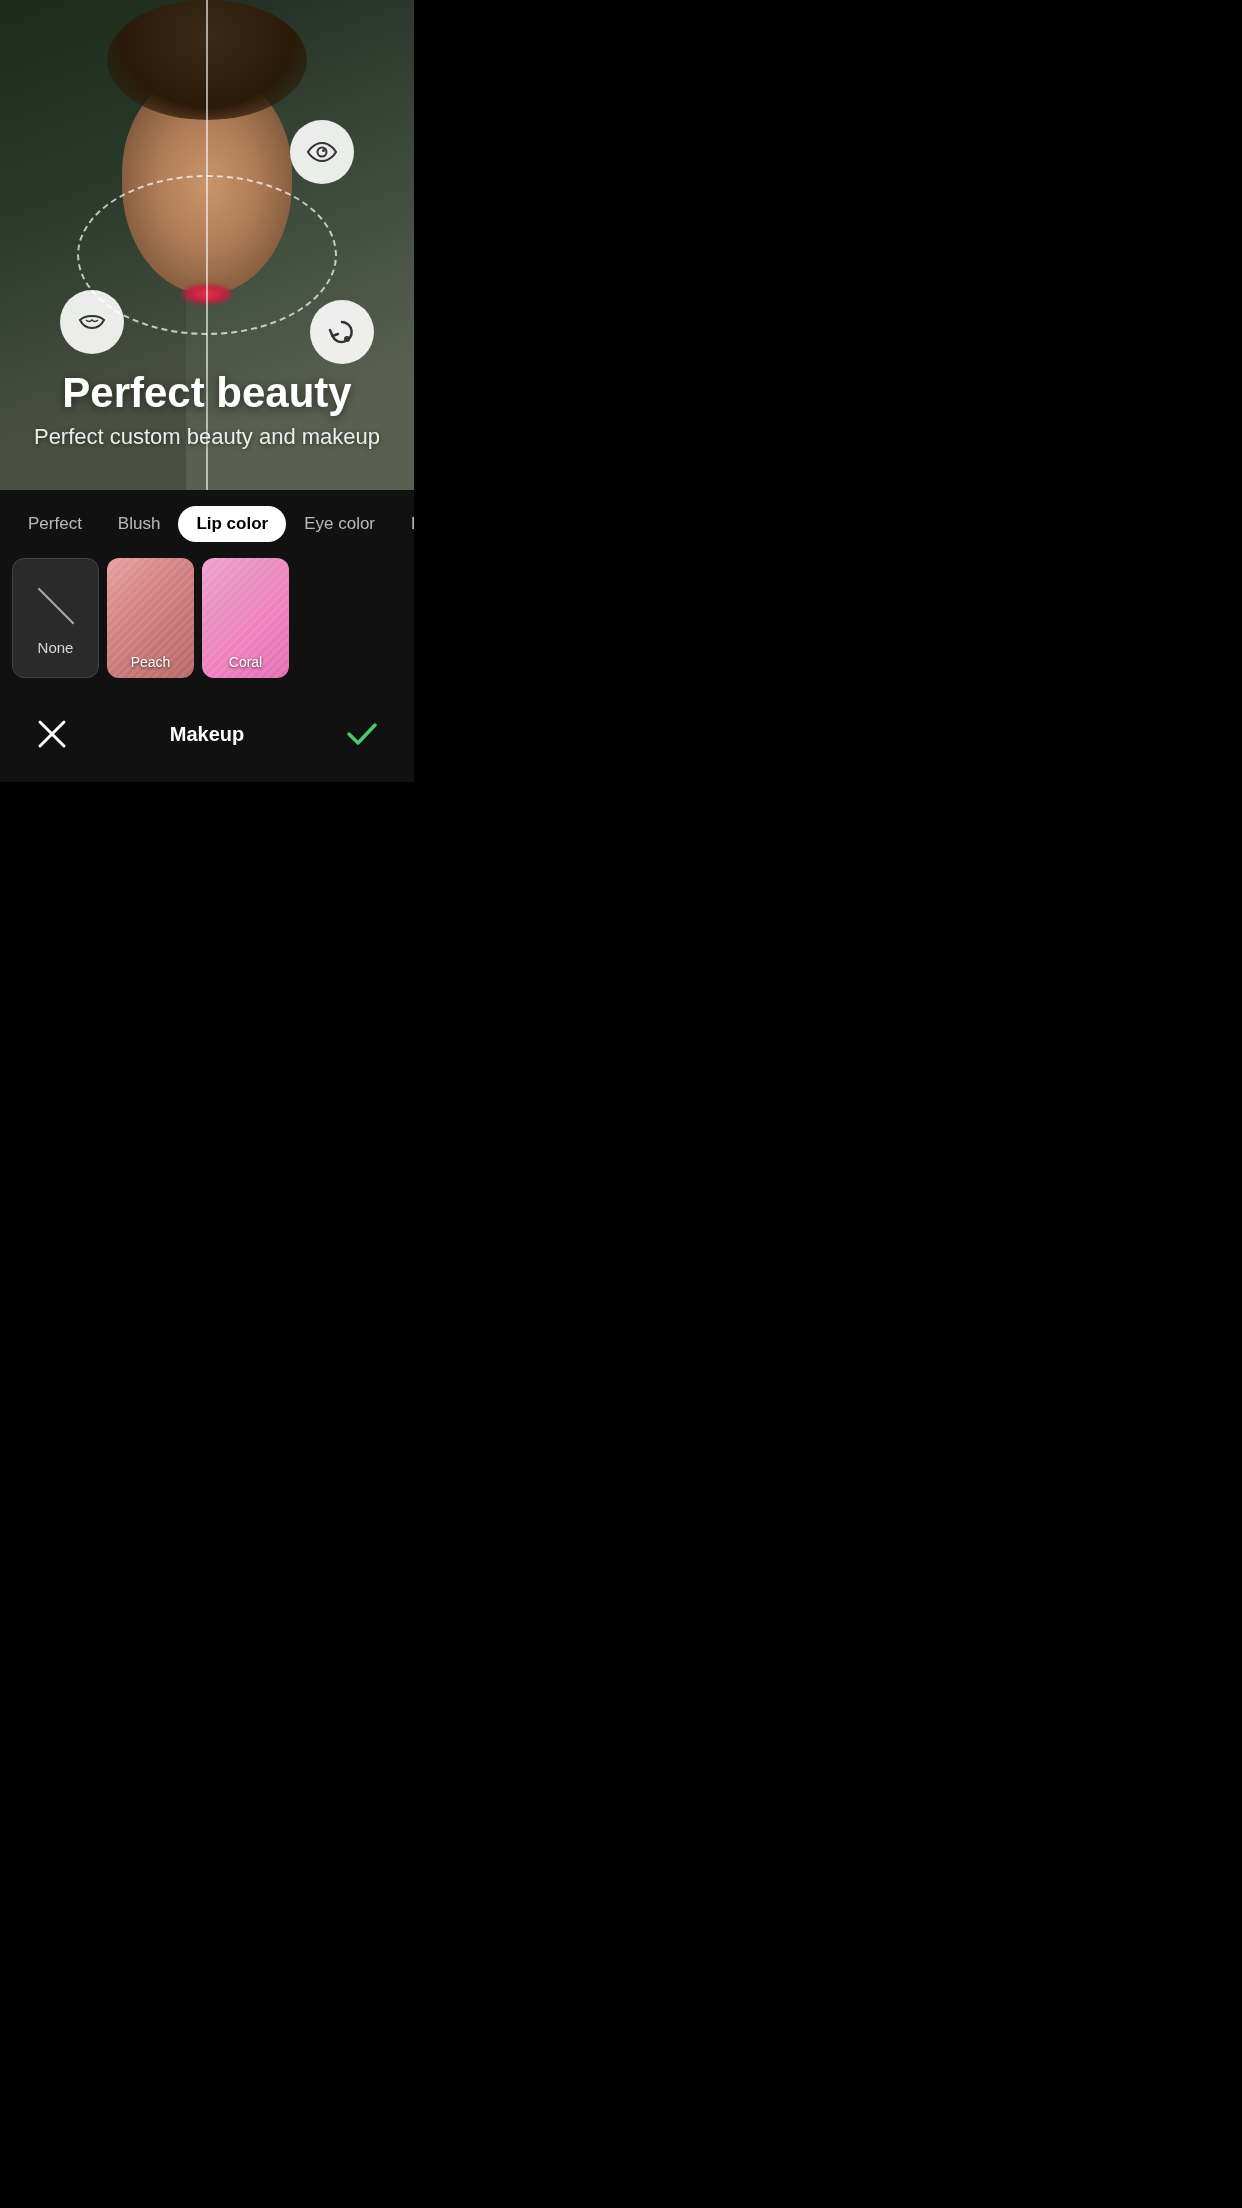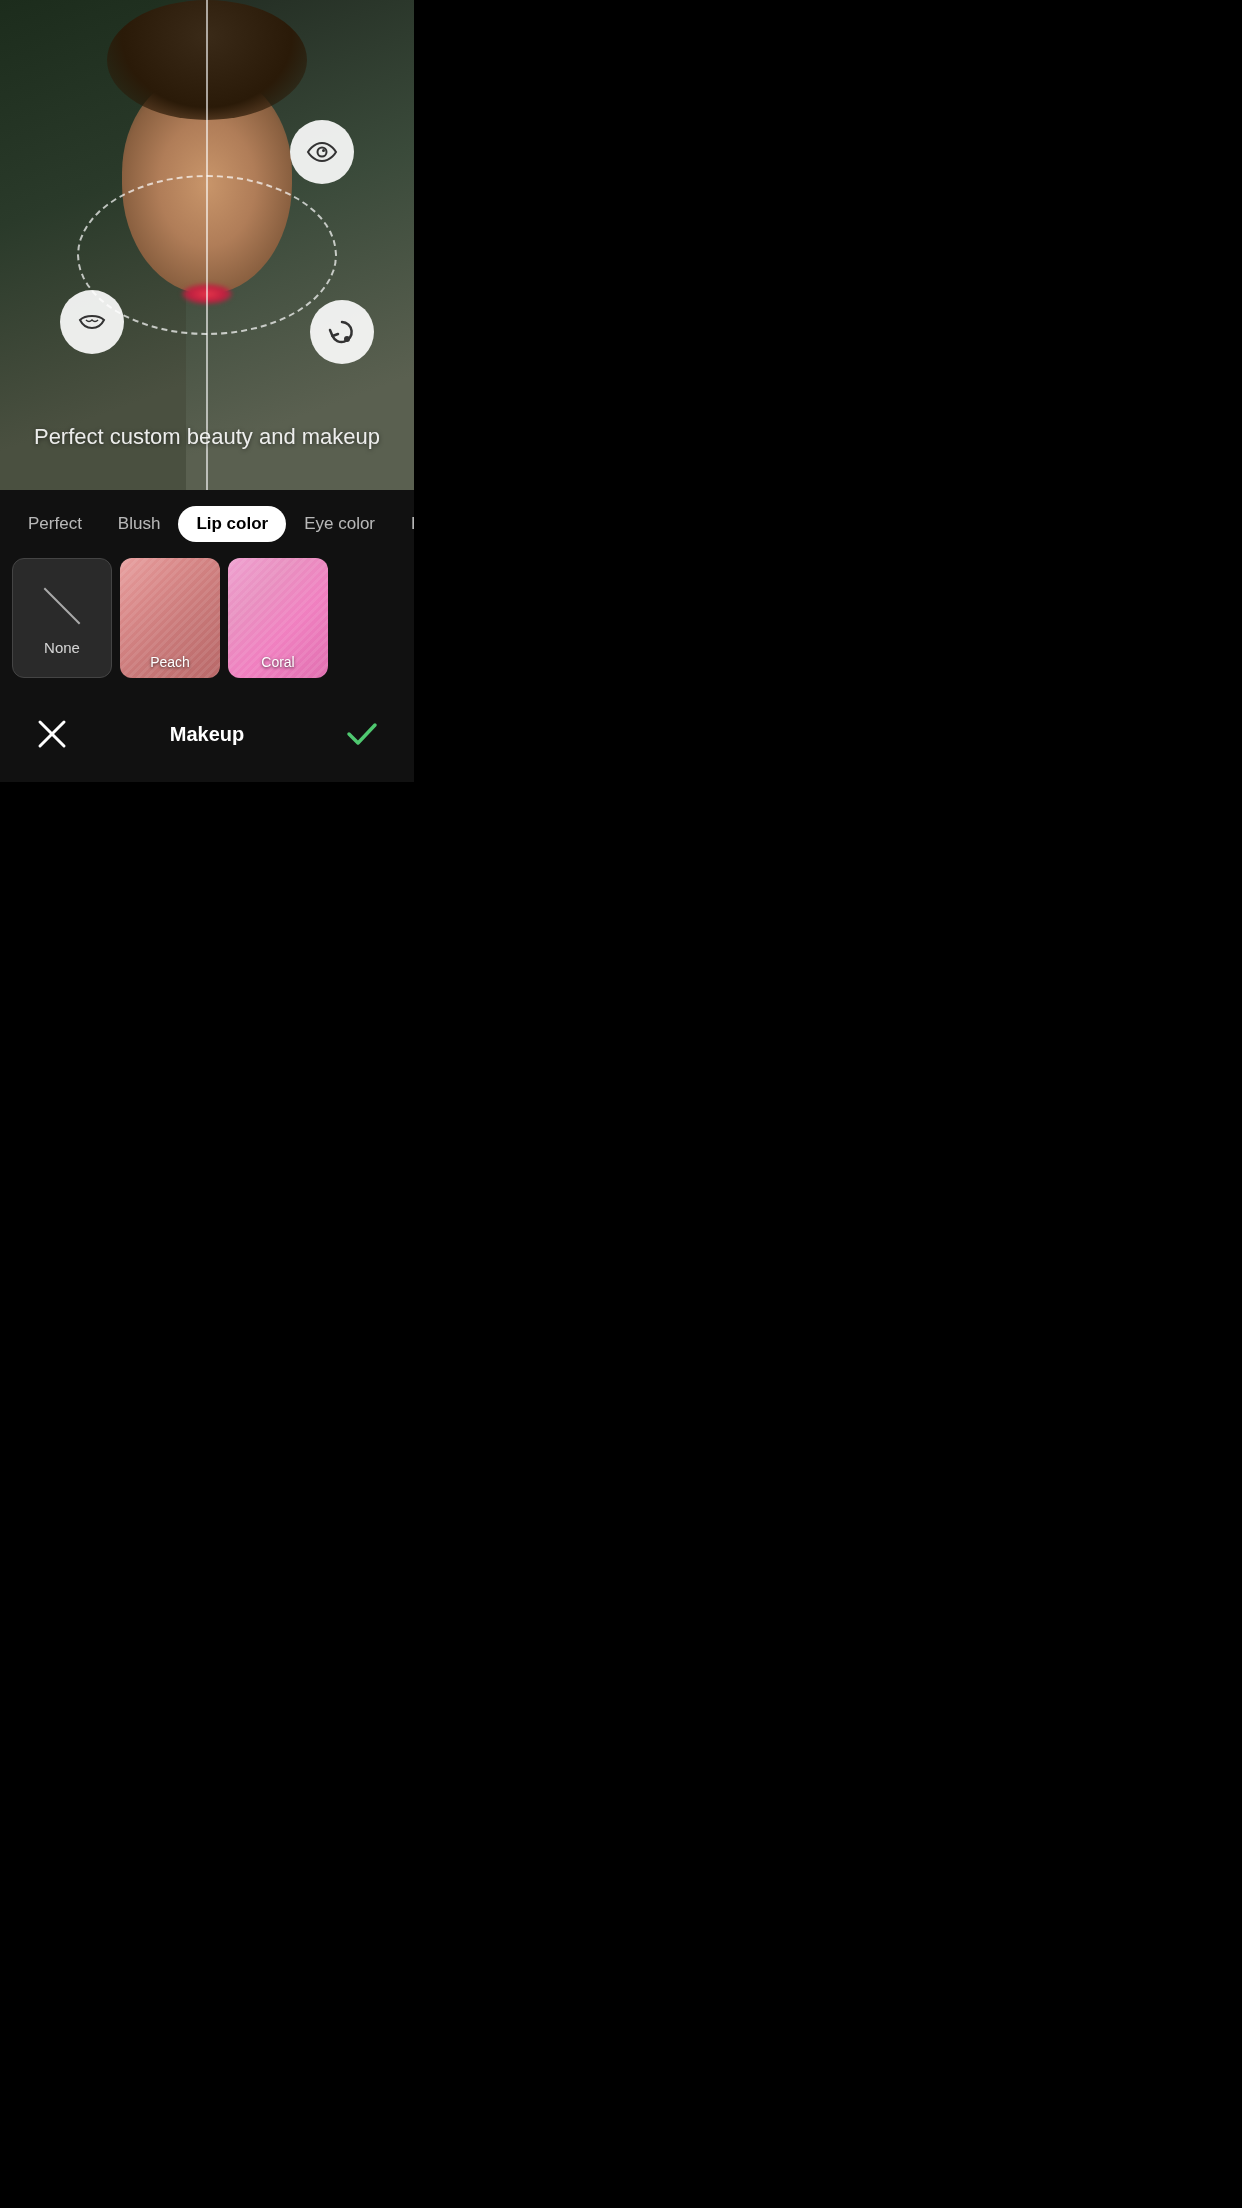--- a/index.html
+++ b/index.html
@@ -200,21 +200,21 @@
       display: flex;
       gap: 8px;
       padding: 16px 12px;
       overflow-x: auto;
       scrollbar-width: none;
     }
     .swatches-row::-webkit-scrollbar { display: none; }
 
     .swatch-item {
       flex: 0 0 auto;
-      width: 100px;
+      width: 87px;
       height: 120px;
       border-radius: 12px;
       overflow: hidden;
       position: relative;
       cursor: pointer;
     }
 
     .swatch-item.none-item {
       background: #2a2a2a;
       display: flex;
@@ -406,20 +406,21 @@
 
   <div class="circle-btn btn-refresh">
     <svg viewBox="0 0 32 32" fill="none" xmlns="http://www.w3.org/2000/svg">
       <path d="M16 6 A10 10 0 1 1 6.5 20" stroke="#333" stroke-width="2.5" fill="none" stroke-linecap="round"></path>
       <path d="M4 14 L6.5 20 L12 18" stroke="#333" stroke-width="2.5" fill="none" stroke-linecap="round" stroke-linejoin="round"></path>
       <circle cx="21" cy="23" r="3" fill="#333"></circle>
     </svg>
   </div>
 
   <div class="text-overlay">
+    <div class="title-text">Perfect beauty</div>
     <div class="subtitle-text">Perfect custom beauty and makeup</div>
   </div>
 </div>
 
 <div class="bottom-panel">
 
   <div class="category-tabs">
     <div class="tab-item">Perfect</div>
     <div class="tab-item">Blush</div>
     <div class="tab-item active">Lip color</div>

